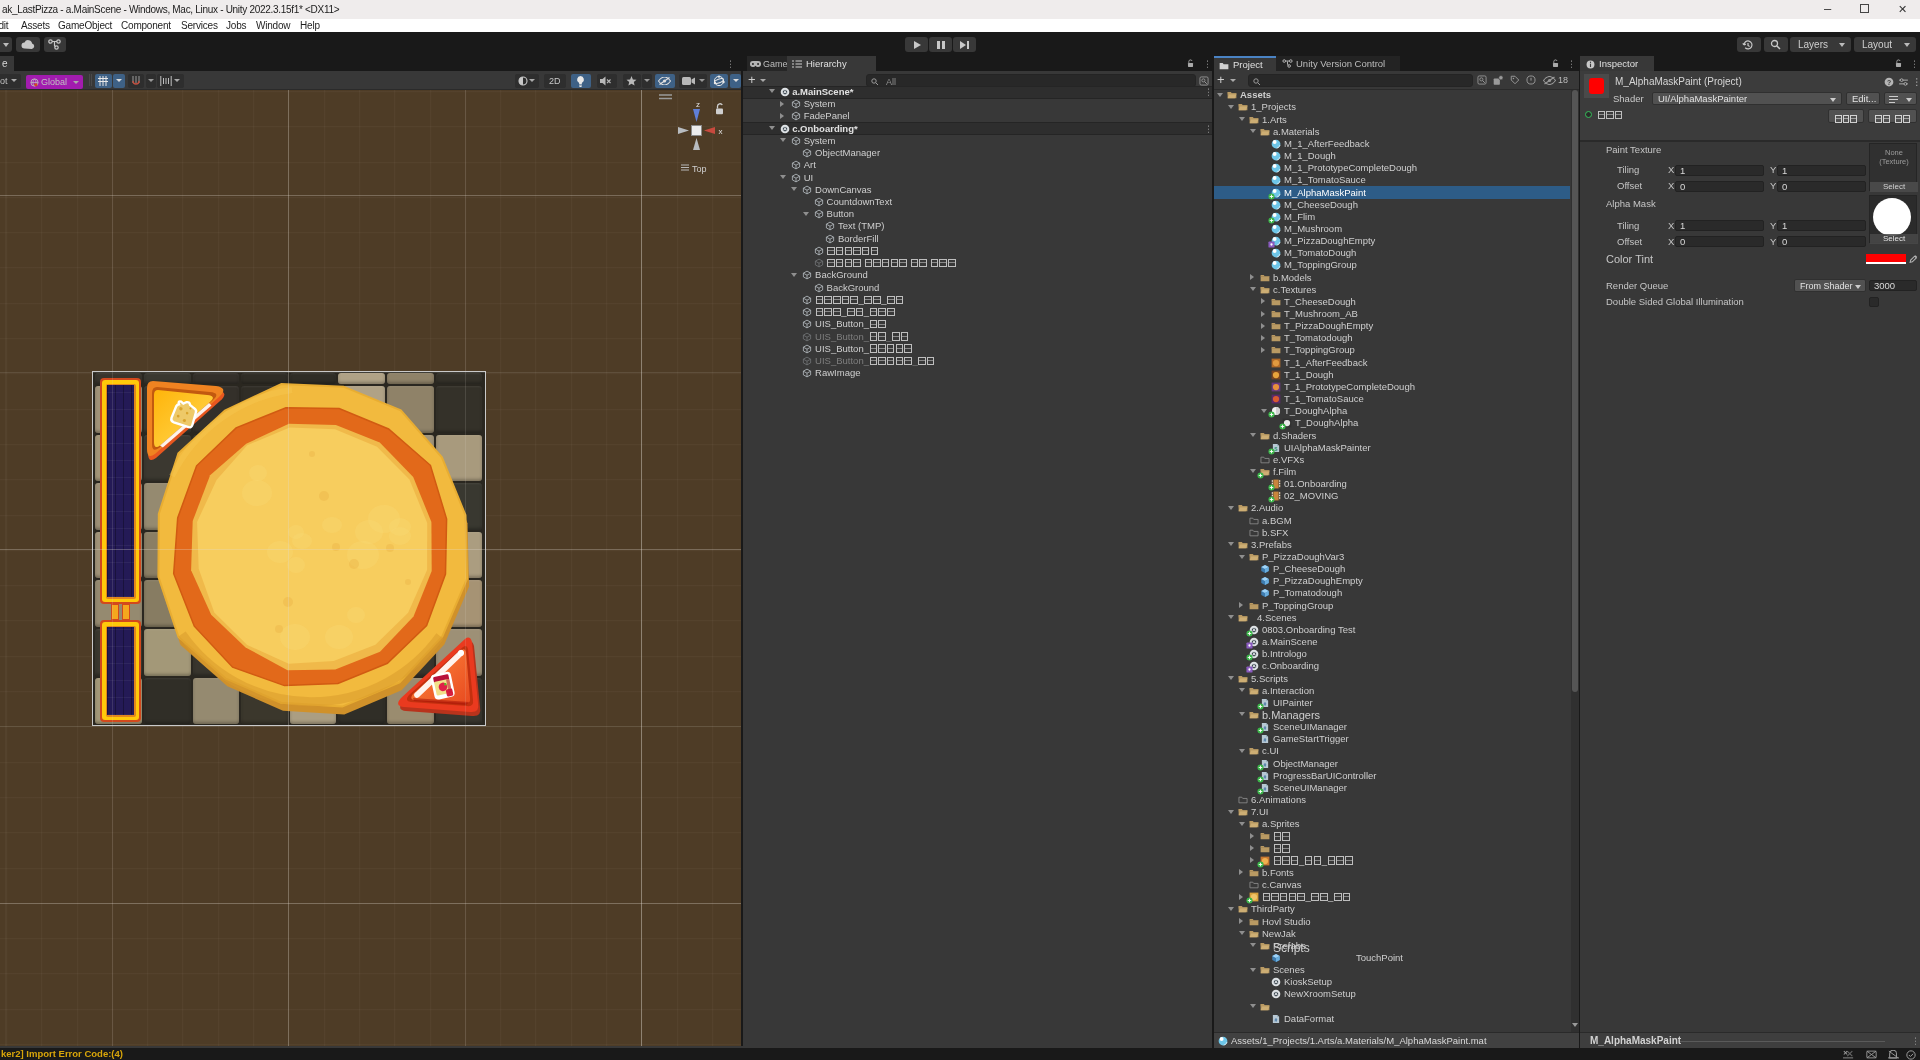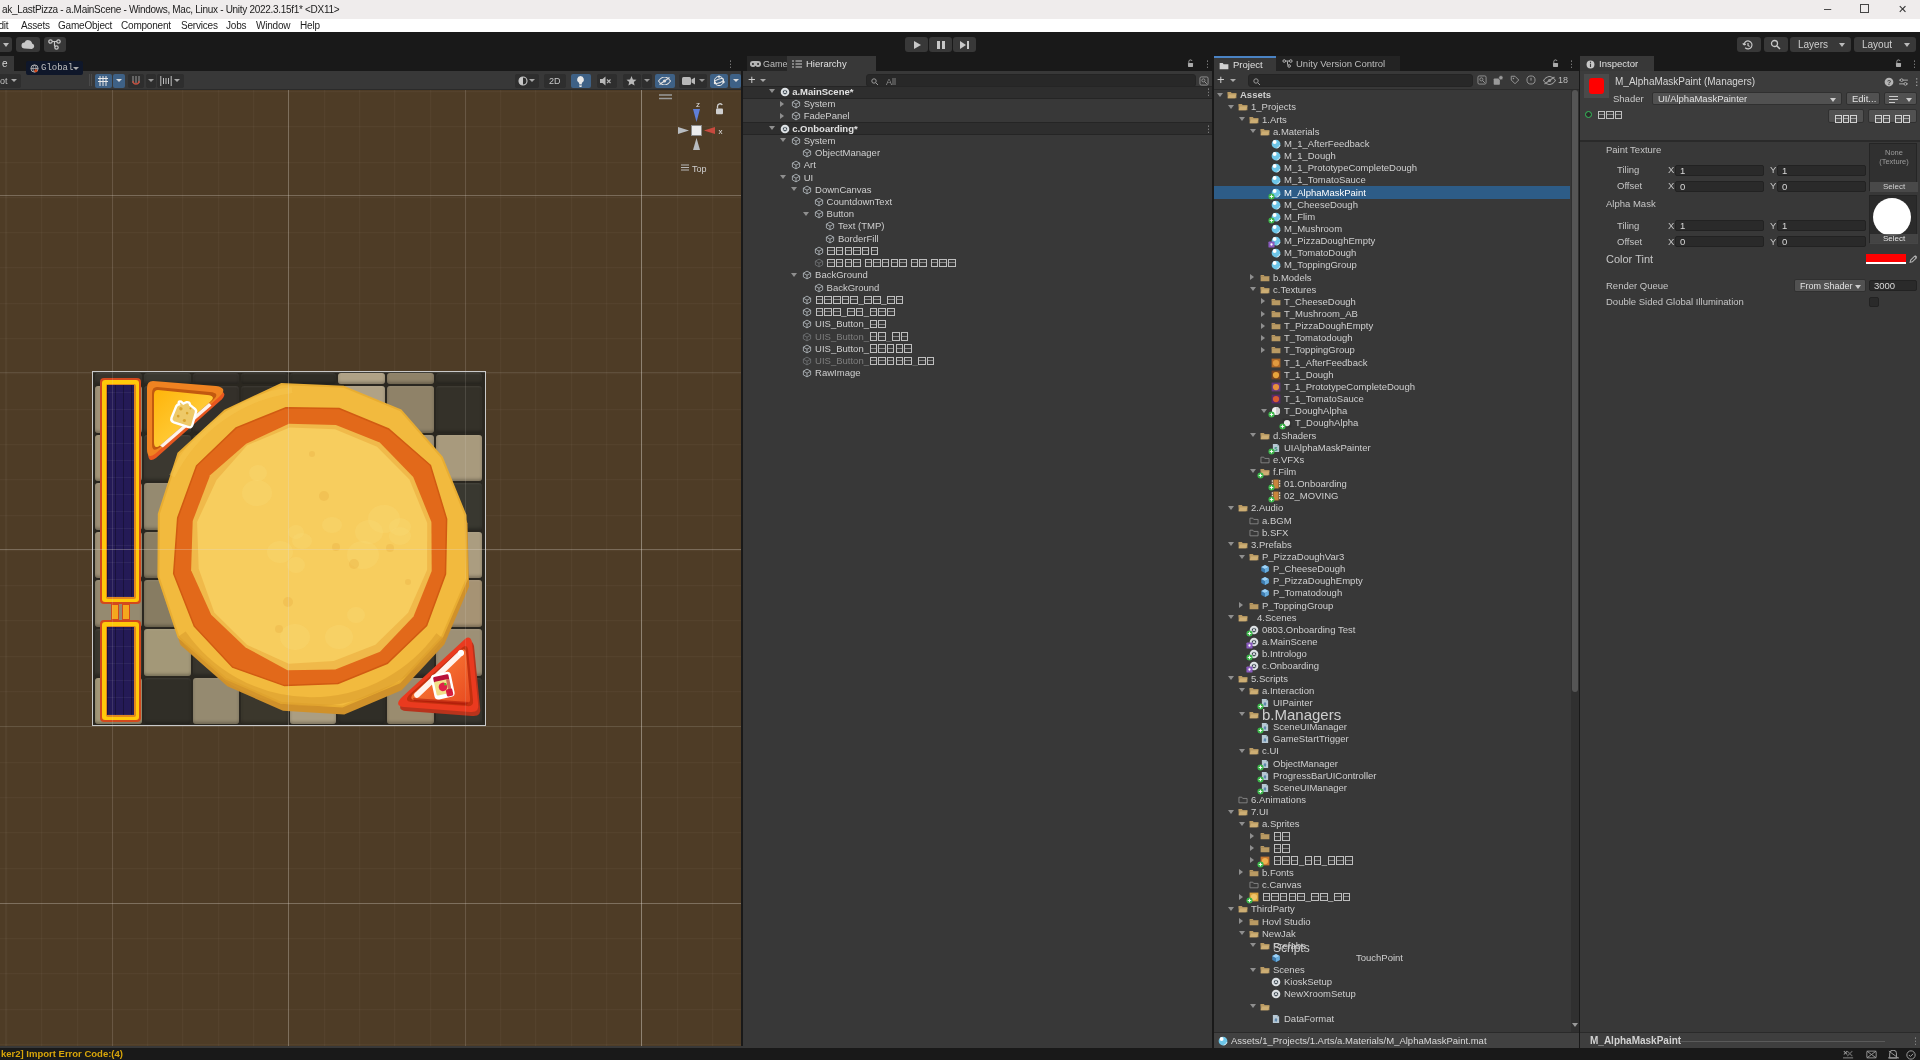--- a/index.html
+++ b/index.html
@@ -74,21 +74,21 @@
 <div style="left:0px;top:56px;width:742px;height:15px;background:#191919"></div>
 <div style="left:0px;top:56px;width:14px;height:15px;background:#383838">
     <div style="left:2px;top:0.5px;font-size:10px;color:#d8d8d8;line-height:14px;white-space:nowrap;">e</div>
   </div>
 <div style="left:726px;top:56.5px;font-size:9px;color:#9a9a9a;line-height:14px;white-space:nowrap;">⋮</div>
 <div style="left:0px;top:71px;width:742px;height:19px;background:#383838;border-bottom:1px solid #2b2b2b"></div>
 <div style="left:-6px;top:73.5px;width:27px;height:14px;background:#2e2e2e;border-radius:2px;">
     <div style="left:6px;top:0px;font-size:9px;color:#c0c0c0;line-height:14px;white-space:nowrap;">ot</div>
     <div style="right:4px;top:5.5px;left:auto;border-left:3px solid transparent;border-right:3px solid transparent;border-top:3.8px solid #aaa"></div>
   </div>
-<div style="left:26px;top:61px;width:57px;height:14px;background:#0f172a;border-radius:2px;font-family:Liberation Mono, monospace;">
+<div style="left:26px;top:75px;width:57px;height:14px;background:#a21caf;border-radius:2px;">
     <svg style="position:absolute;left:4px;top:2.5px" width="9" height="9" viewBox="0 0 10 10">
       <circle cx="5" cy="5" r="4" fill="none" stroke="#c0c0c0"></circle>
       <path d="M1 5h8M5 1a6 6 0 0 1 0 8M5 1a6 6 0 0 0 0 8" fill="none" stroke="#c0c0c0" stroke-width=".8"></path>
       <circle cx="6.5" cy="7.5" r="1.8" fill="#d2491d"></circle>
     </svg>
     <div style="left:15px;top:0px;font-size:9px;color:#c0c0c0;line-height:14px;white-space:nowrap;">Global</div>
     <div style="right:4px;top:5.5px;left:auto;border-left:3px solid transparent;border-right:3px solid transparent;border-top:3.8px solid #aaa"></div>
   </div>
 <div style="left:89px;top:74px;width:1px;height:12px;background:#4a4a4a"></div>
 <div style="left:91px;top:74px;width:1px;height:12px;background:#4a4a4a"></div>
@@ -1175,21 +1175,21 @@
   </div>
 <div style="left:1273px;top:695.8000000000001px;font-size:9.5px;color:#cfcfcf;line-height:14px;white-space:nowrap;">UIPainter</div>
 <div style="position:absolute;left:1239px;top:712.45px;width:0;height:0;border-left:3.5px solid transparent;border-right:3.5px solid transparent;border-top:4.5px solid #8f8f8f"></div>
 <div style="position:absolute;left:1249px;top:709.95px;width:10px;height:10px">
     <svg viewBox="0 0 16 16" width="100%" height="100%">
       <path d="M1 3h5l1.5 2H15v2H1z" fill="#9c8255"></path>
       <path d="M1 3h5l1.5 2H15v8H1z" fill="#b99a63"></path>
       <path d="M1 13 3.5 7H15l-2.5 6z" fill="#cdae74"></path>
     </svg>
   </div>
-<div style="left:1262px;top:707.95px;font-size:15px;color:#cfcfcf;line-height:14px;white-space:nowrap;">b.Managers</div>
+<div style="left:1262px;top:707.95px;font-size:11px;color:#cfcfcf;line-height:14px;white-space:nowrap;">b.Managers</div>
 <div style="position:absolute;left:1260px;top:722.1000000000001px;width:10px;height:10px">
     <svg viewBox="0 0 16 16" width="100%" height="100%">
       <path d="M3 1.5h7l3 3v10H3z" fill="#b7c8d4"></path>
       <path d="M10 1.5l3 3h-3z" fill="#8ba0ae"></path>
       <text x="8" y="12" font-size="8" font-weight="bold" fill="#3b6e9f" text-anchor="middle" font-family="Liberation Sans">#</text>
     </svg>
     <svg viewBox="0 0 16 16" width="100%" height="100%" style="position:absolute;left:-3px;top:auto;bottom:-2px;width:7px;height:7px">
       <circle cx="8" cy="8" r="7" fill="#3cb54a"></circle>
       <path d="M8 4v8M4 8h8" stroke="#fff" stroke-width="2"></path>
     </svg>
@@ -1438,21 +1438,21 @@
   </div>
 <svg style="position:absolute;left:1894px;top:59px" width="9" height="9" viewBox="0 0 16 16">
     <path d="M5 7V4.5a3 3 0 0 1 5.8-1" fill="none" stroke="#aaa" stroke-width="1.6"></path>
     <rect x="3.5" y="7" width="9" height="7" rx="1" fill="#aaa"></rect>
   </svg>
 <div style="left:1910px;top:56.5px;font-size:9px;color:#9a9a9a;line-height:14px;white-space:nowrap;">⋮</div>
 <div style="left:1580px;top:71px;width:340px;height:70px;background:#3c3c3c;border-bottom:1px solid #2a2a2a"></div>
 <div style="left:1584px;top:74px;width:25px;height:24px;background:#4a4a4a">
     <div style="left:5px;top:4px;width:15px;height:16px;background:#ff0000;border-radius:3px"></div>
   </div>
-<div style="left:1615px;top:74.5px;font-size:10px;color:#d6d6d6;line-height:14px;white-space:nowrap;">M_AlphaMaskPaint (Managers)</div>
+<div style="left:1615px;top:74.5px;font-size:10px;color:#d6d6d6;line-height:14px;white-space:nowrap;">M_AlphaMaskPaint (Project)</div>
 <svg style="position:absolute;left:1884px;top:77px" width="10" height="10" viewBox="0 0 16 16">
     <circle cx="8" cy="8" r="7" fill="#b5b5b5"></circle>
     <text x="8" y="12" font-size="11" font-weight="bold" fill="#3c3c3c" text-anchor="middle" font-family="Liberation Sans">?</text>
   </svg>
 <svg style="position:absolute;left:1898px;top:77px" width="11" height="10" viewBox="0 0 16 16">
     <path d="M1 5h14M1 11h14" stroke="#b5b5b5" stroke-width="1.5"></path>
     <circle cx="5" cy="5" r="2.2" fill="#3c3c3c" stroke="#b5b5b5" stroke-width="1.4"></circle>
     <circle cx="11" cy="11" r="2.2" fill="#3c3c3c" stroke="#b5b5b5" stroke-width="1.4"></circle>
   </svg>
 <div style="left:1912px;top:74.5px;font-size:9.5px;color:#b5b5b5;line-height:14px;white-space:nowrap;">⋮</div>

